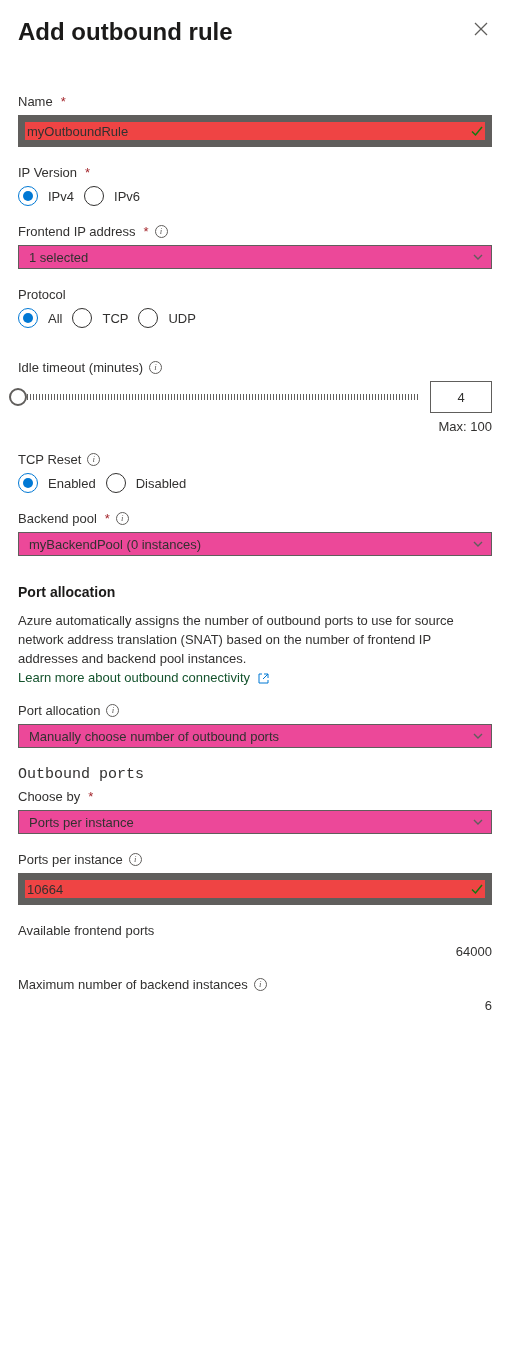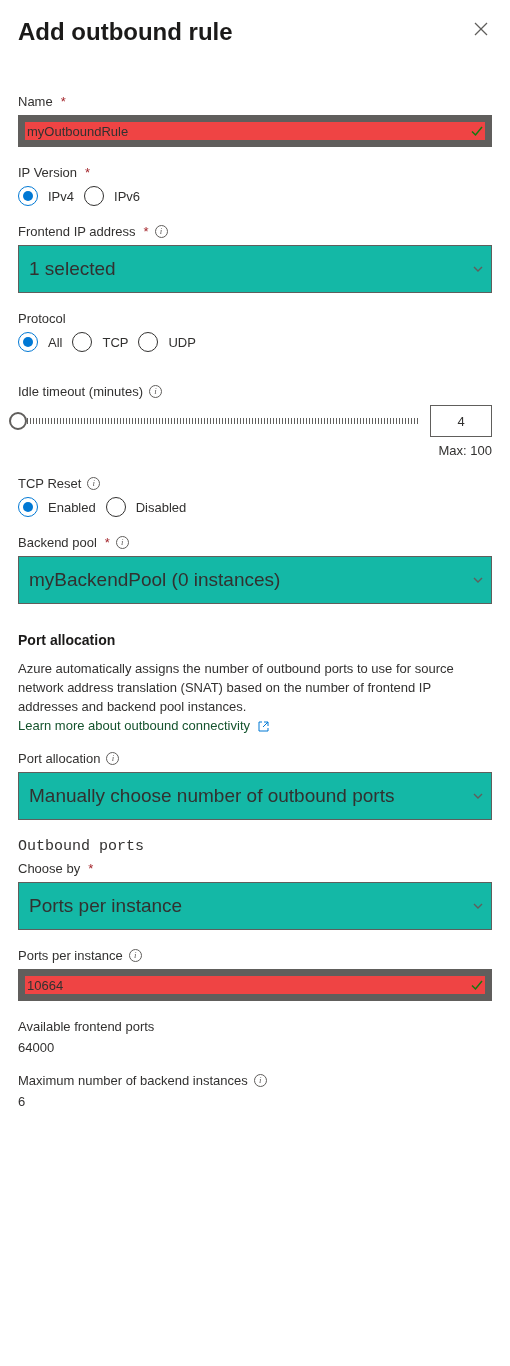--- a/index.html
+++ b/index.html
@@ -33,23 +33,23 @@
   .radio-outer {
     width:20px; height:20px; border:1px solid #323130; border-radius:50%;
     display:flex; align-items:center; justify-content:center; flex-shrink:0;
   }
   .radio-outer.selected { border-color:#0078d4; }
   .radio-inner { width:10px; height:10px; border-radius:50%; background:#0078d4; display:none; }
   .radio-outer.selected .radio-inner { display:block; }
   .radio-label { font-size:13px; }
   .select-wrap { position:relative; }
   .select-box {
-    width:100%; height:48px; padding:4px 30px 4px 10px;
-    border:1px solid #605e5c; font-size:19px; color:#323130;
-    background:#14b8a6; cursor:pointer; display:flex; align-items:center;
+    width:100%; height:24px; padding:4px 30px 4px 10px;
+    border:1px solid #605e5c; font-size:13px; color:#323130;
+    background:#ec4899; cursor:pointer; display:flex; align-items:center;
   }
   .chevron { position:absolute; right:8px; top:50%; transform:translateY(-50%); color:#605e5c; }
   .chevron svg { width:12px; height:12px; display:block; }
   .slider-field { margin-bottom:18px;margin-top:32px; }
   .slider-row { display:flex; align-items:center; gap:12px; }
   .slider-track-wrap { flex:1; position:relative; height:20px; display:flex; align-items:center; }
   .slider-track {
     flex:1; height:6px;
     background-image: repeating-linear-gradient(90deg, #605e5c 0 1px, transparent 1px 3px);
     position:relative;
@@ -64,21 +64,21 @@
     font-size:13px; color:#323130; background:#fff;
   }
   .slider-max { text-align:right; font-size:13px; color:#323130; margin-top:6px; }
   .section-title { font-size:14px; font-weight:600; color:#1b1a19; margin-top:28px; margin-bottom:12px; }
   .section-subtitle { font-size:15px; font-weight:400; color:#323130; margin-top:14px; margin-bottom:6px;font-family:Liberation Mono, monospace; }
   .desc-text { font-size:13px; color:#323130; line-height:1.45; margin-bottom:16px; }
   .link { color:#14532d; text-decoration:none; cursor:pointer; }
   .ext-icon { display:inline-block; vertical-align:middle; margin-left:4px; }
   .ext-icon svg { width:11px; height:11px; display:block; }
   .static-value { font-size:13px; color:#323130; margin-top:4px; }
-  .static-group { margin-bottom:18px; }
+  .static-group { margin-bottom:18px;text-align:right; }
 </style>
 </head>
 <body>
 
 <div class="header-row">
   <h1>Add outbound rule</h1>
   <button class="close-btn">
     <span>
       <svg viewBox="0 0 14 14" stroke="currentColor" stroke-width="1.2" fill="none">
           <line x1="1" y1="1" x2="13" y2="13"></line>

